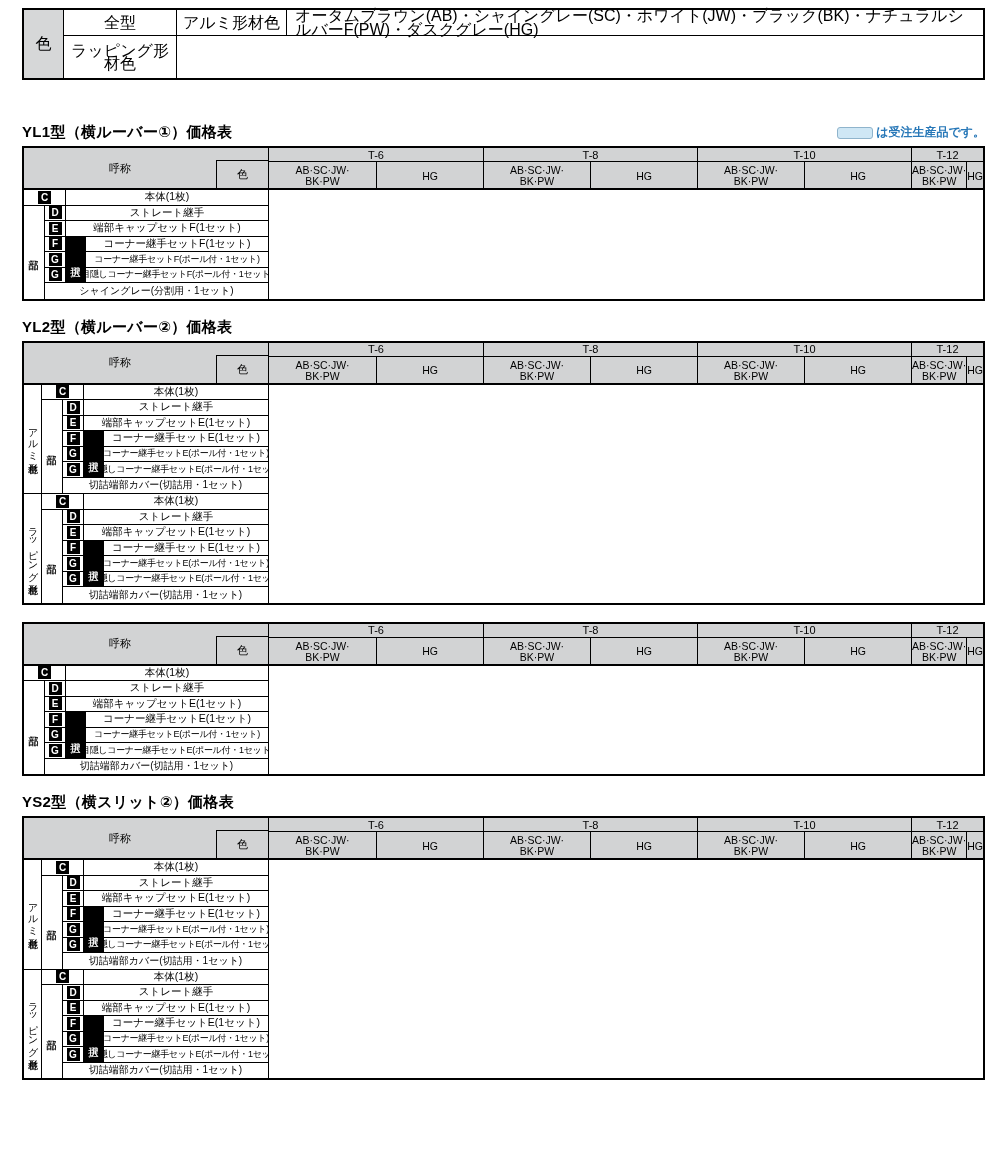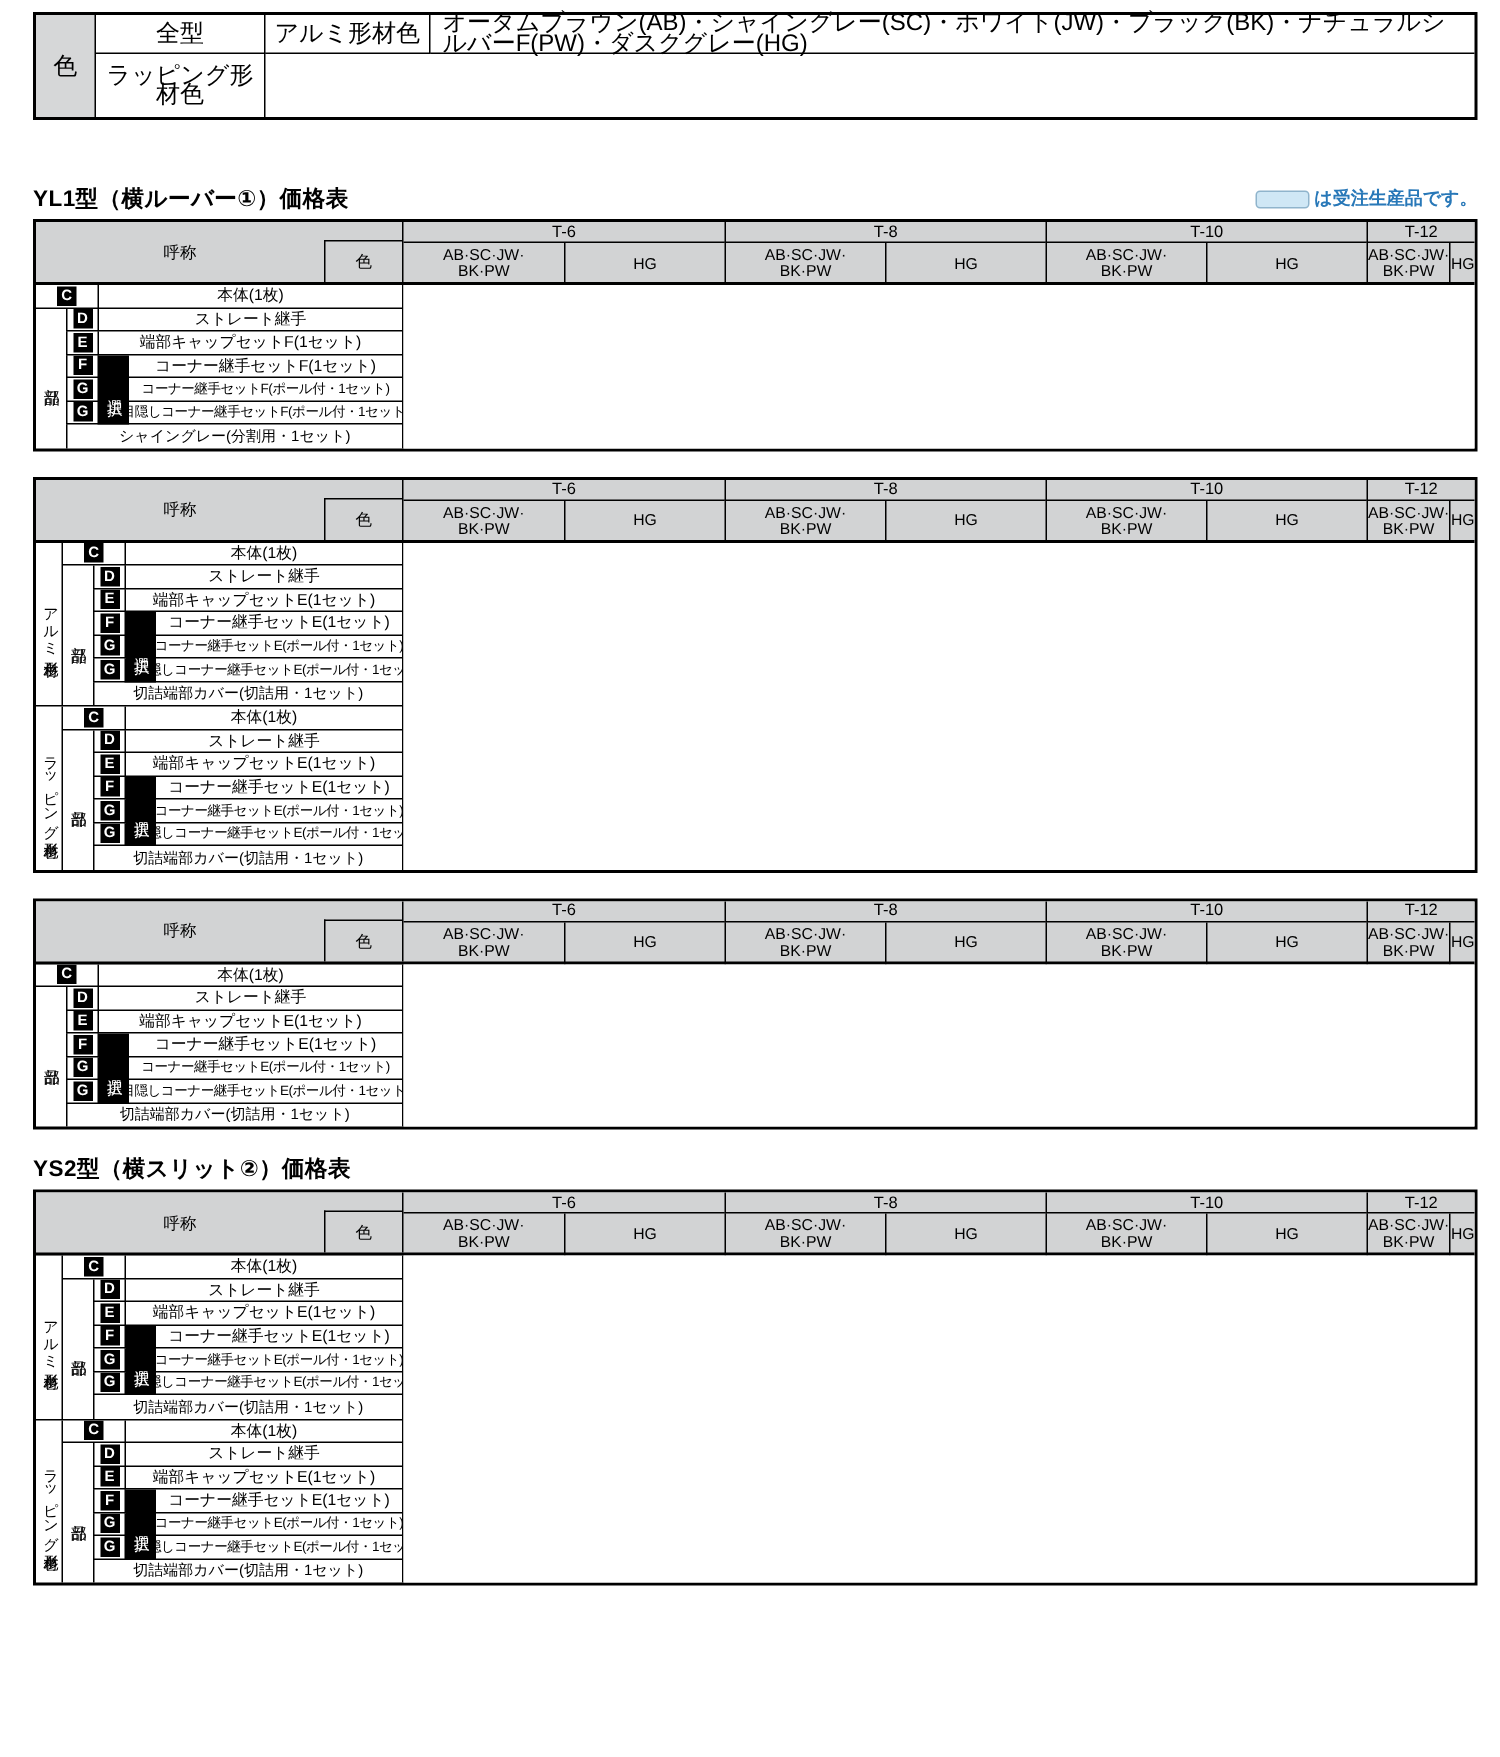--- a/index.html
+++ b/index.html
@@ -163,20 +163,23 @@
             <div class="cell name sm" style="grid-area:6/4/7/5">目隠しコーナー継手セットF(ポール付・1セット)</div>
             <div class="cell name md nb bl" style="grid-area:7/2/8/5">シャイングレー(分割用・1セット)</div>
           </div>
         </div>
         <div class="dataarea"></div>
       </div>
     </div>
   </div>
 
   <div class="section">
+    <div class="sechead">
+      <h2>YL2型（横ルーバー②）価格表</h2>
+    </div>
     <div class="ptable">
       <div class="phead">
         <div class="ph-left">
           <div class="ph-name">呼称</div>
           <div class="ph-color">色</div>
         </div>
         <div class="ph-data">
           <div class="ph-group">T-6</div>
           <div class="ph-group">T-8</div>
           <div class="ph-group">T-10</div>

